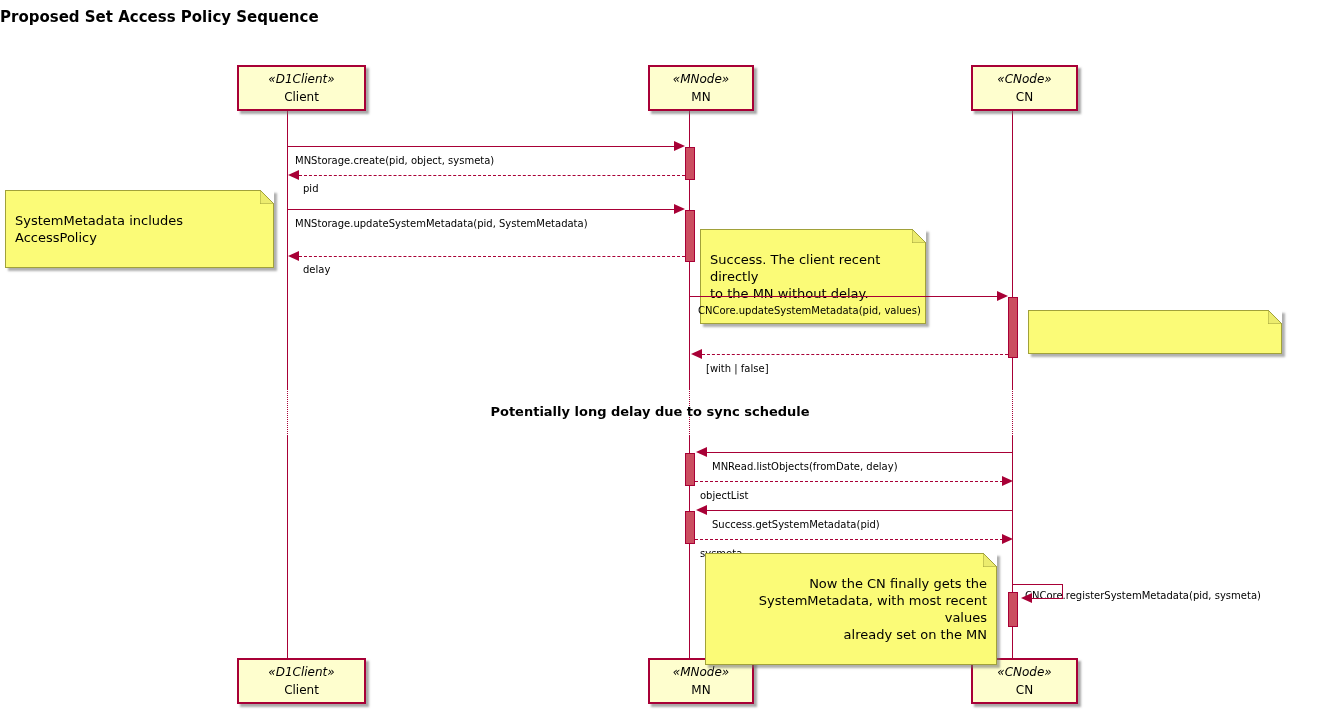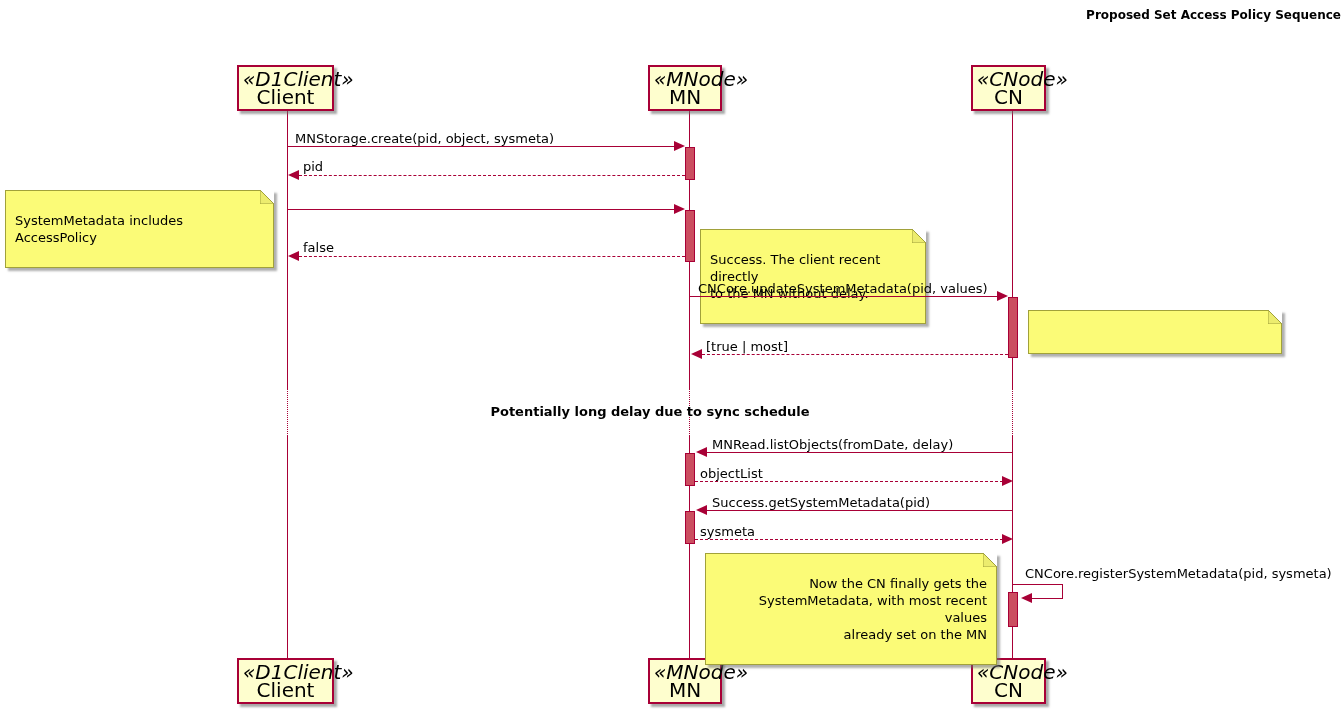--- a/index.html
+++ b/index.html
@@ -1,35 +1,35 @@
 <!DOCTYPE html>
 <html><head>
 <meta charset="utf-8">
 <style>
   html,body { margin:0; padding:0; background:#ffffff; }
   .diagram {
     position:relative; width:1341px; height:716px; background:#ffffff;
     font-family:"DejaVu Sans", sans-serif; color:#000; overflow:hidden;
   }
   .title {
-    position:absolute; left:0; top:8px; width:1341px; text-align:right;
-    font-size:12px; font-weight:bold;
+    position:absolute; left:0; top:8px; width:1341px; text-align:left;
+    font-size:15px; font-weight:bold;
   }
   .pbox {
     position:absolute; background:#FEFECE; border:2px solid #A80036;
     box-shadow:3px 3px 2px rgba(110,110,110,.6);
-    text-align:center; padding:3px 4px; line-height:18px; font-size:20px;
+    text-align:center; padding:3px 20px; line-height:18px; font-size:12px;
   }
   .stereo { font-style:italic; }
   .lifeline { position:absolute; width:0; border-left:1px solid #A80036; }
   .lifeline.dotted { border-left:1px dotted #A80036; }
   .act {
     position:absolute; width:8px; background:#CB4E60; border:1px solid #A80036;
   }
-  .msg-label { position:absolute; font-size:13px; white-space:nowrap; }
+  .msg-label { position:absolute; font-size:10px; white-space:nowrap;margin-top:24px; }
   .line-solid { position:absolute; height:0; border-top:1px solid #A80036; }
   .line-dashed { position:absolute; height:0; border-top:1px dashed #A80036; }
   .vseg { position:absolute; width:0; border-left:1px solid #A80036; }
   .head-r { position:absolute; width:0; height:0;
     border-top:5px solid transparent; border-bottom:5px solid transparent;
     border-left:11px solid #A80036; }
   .head-l { position:absolute; width:0; height:0;
     border-top:5px solid transparent; border-bottom:5px solid transparent;
     border-right:11px solid #A80036; }
   .note {
@@ -105,48 +105,49 @@
   <div class="head-l" style="left:288px; top:170px;"></div>
 
   <div class="note" style="left:5px; top:190px; width:249px;">
     <span>SystemMetadata includes AccessPolicy</span>
     <svg class="fold" width="14" height="14">
       <polygon points="0,0 14,0 14,14" fill="#ffffff"></polygon>
       <polygon points="0,0 0,14 14,14" fill="#ECEC6E" stroke="#A1A13A" stroke-width="1"></polygon>
     </svg>
   </div>
 
+  <div class="msg-label" style="left:295px; top:194px;">MNStorage.updateSystemMetadata(pid, SystemMetadata)</div>
   <div class="line-solid" style="left:287px; top:209px; width:388px;"></div>
   <div class="head-r" style="left:674px; top:204px;"></div>
 
   <div class="note" style="left:700px; top:229px; width:206px;">
     <span>Success. The client recent directly
 to the MN without delay.</span>
     <svg class="fold" width="14" height="14">
       <polygon points="0,0 14,0 14,14" fill="#ffffff"></polygon>
       <polygon points="0,0 0,14 14,14" fill="#ECEC6E" stroke="#A1A13A" stroke-width="1"></polygon>
     </svg>
   </div>
 
-  <div class="msg-label" style="left:303px; top:240px;">false</div>
+  <div class="msg-label" style="left:303px; top:240px;">delay</div>
   <div class="line-dashed" style="left:299px; top:256px; width:386px;"></div>
   <div class="head-l" style="left:288px; top:251px;"></div>
 
   <div class="msg-label" style="left:698px; top:281px;">CNCore.updateSystemMetadata(pid, values)</div>
   <div class="line-solid" style="left:690px; top:296px; width:308px;"></div>
   <div class="head-r" style="left:997px; top:291px;"></div>
 
   <div class="note" style="left:1028px; top:310px; width:234px;">
     <svg class="fold" width="14" height="14">
       <polygon points="0,0 14,0 14,14" fill="#ffffff"></polygon>
       <polygon points="0,0 0,14 14,14" fill="#ECEC6E" stroke="#A1A13A" stroke-width="1"></polygon>
     </svg>
   </div>
 
-  <div class="msg-label" style="left:706px; top:339px;">[true | most]</div>
+  <div class="msg-label" style="left:706px; top:339px;">[with | false]</div>
   <div class="line-dashed" style="left:702px; top:354px; width:306px;"></div>
   <div class="head-l" style="left:691px; top:349px;"></div>
 
   <div class="delay-text">Potentially long delay due to sync schedule</div>
 
   <div class="msg-label" style="left:712px; top:437px;">MNRead.listObjects(fromDate, delay)</div>
   <div class="line-solid" style="left:707px; top:452px; width:306px;"></div>
   <div class="head-l" style="left:696px; top:447px;"></div>
 
   <div class="msg-label" style="left:700px; top:466px;">objectList</div>

